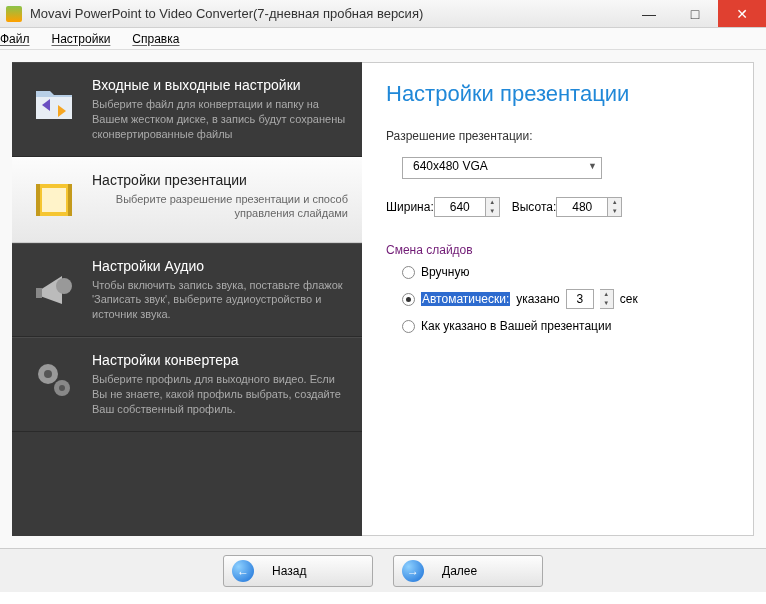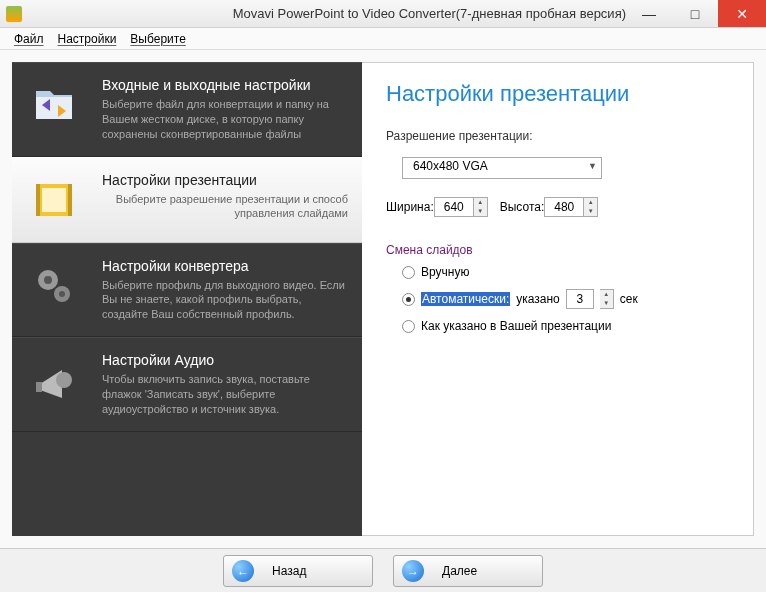--- a/index.html
+++ b/index.html
@@ -1,42 +1,42 @@
 <!DOCTYPE html>
 <html><head>
 <meta charset="utf-8">
 <style>
 * { box-sizing: border-box; margin: 0; padding: 0; }
 body { font-family: "Segoe UI", Tahoma, sans-serif; font-size: 12px; background: #fff; width: 766px; height: 604px; overflow: hidden; }
 .titlebar { height: 28px; background: linear-gradient(#f8f8f8,#e8e8e8); border-bottom: 1px solid #d0d0d0; display: flex; align-items: center; padding-left: 6px; }
 .titlebar .app-icon { width: 16px; height: 16px; background: linear-gradient(#8bc34a,#ffa000); border-radius:2px; margin-right:8px; }
-.titlebar .title { flex:1; text-align:right; color:#333; font-size:13px; }
+.titlebar .title { flex:1; text-align:left; color:#333; font-size:13px; }
 .winbtns { display:flex; height:100%; }
 .winbtn { width:46px; display:flex; align-items:center; justify-content:center; font-size:14px; color:#333; }
 .winbtn.close { background:#e04030; color:#fff; width:48px;}
-.menubar { height:22px; display:flex; align-items:center; padding-left:14px; gap:14px; background:#fafafa; border-bottom:1px solid #ddd; font-size:12px;}
+.menubar { height:22px; display:flex; align-items:center; gap:22px; background:#fafafa; border-bottom:1px solid #ddd; font-size:12px;}
 .menubar span { text-decoration: underline; text-decoration-color:#666; text-underline-offset:2px;}
 .content { display:flex; padding:12px; gap:0; background:#f9f9f9; height: 498px;}
 .sidebar { width: 350px; background:#3a3a3a; display:flex; flex-direction:column; }
-.step { padding:14px 14px 14px 14px; display:flex; gap:20px; border-bottom:1px solid #2a2a2a; border-top:1px solid #4a4a4a;}
+.step { padding:14px 14px 14px 14px; display:flex; gap:10px; border-bottom:1px solid #2a2a2a; border-top:1px solid #4a4a4a;}
 .step .icon-wrap { width:56px; height:56px; flex-shrink:0; display:flex; align-items:center; justify-content:center;}
 .step .txt { flex:1; }
 .step .step-title { font-size:14px; color:#fff; margin-bottom:4px;}
 .step .step-desc { font-size:11px; color:#aaa; line-height:1.35;}
 .step.active { background: linear-gradient(#fcfcfc,#e8e8e8); border-top:1px solid #fff; border-bottom:1px solid #ccc;}
 .step.active .step-title { color:#222; }
 .step.active .step-desc { color:#666;text-align:right; }
 .panel { flex:1; background:#fff; border:1px solid #ccc; border-left:none; padding:18px 24px; position:relative;}
 .panel h2 { font-size:22px; font-weight:normal; color:#2088d8; margin-bottom:22px; }
 .lbl { font-size:12px; color:#333; margin-bottom:14px; }
 .dropdown { width:200px; height:22px; border:1px solid #aaa; background:#fff; display:flex; align-items:center; justify-content:space-between; padding:0 4px 4px 10px; font-size:12px; margin-left:16px; margin-bottom:18px;}
 .dropdown .arrow { font-size:9px; color:#555;}
 .dims { display:flex; align-items:center; margin-left:0; margin-bottom:26px;}
 .dims .dimlbl { font-size:12px; }
-.numbox { width:40px; height:20px; border:1px solid #aaa; text-align:center; font-size:12px; background:#fff;}
+.numbox { width:52px; height:20px; border:1px solid #aaa; text-align:center; font-size:12px; background:#fff;}
 .spinner { width:14px; height:20px; border:1px solid #aaa; border-left:none; display:flex; flex-direction:column; background:#f0f0f0;}
 .spinner div{flex:1; font-size:6px; text-align:center; line-height:8px; color:#555;}
 .group-title { font-size:12px; color:#701a75; margin-bottom:8px;}
 .radio-row { display:flex; align-items:center; gap:6px; margin-left:16px; margin-bottom:10px; font-size:12px;}
 .radio { width:13px; height:13px; border:1px solid #888; border-radius:50%; display:flex; align-items:center; justify-content:center;}
 .radio.checked::after { content:""; width:5px; height:5px; background:#333; border-radius:50%;}
 .radio-row .hl { background:#2d6bcf; color:#fff; padding:0 1px;}
 .footer { height:44px; display:flex; align-items:center; justify-content:center; gap:20px; background:#f0f0f0; border-top:1px solid #ccc;}
 .navbtn { width:150px; height:32px; border:1px solid #aaa; background:linear-gradient(#fdfdfd,#e4e4e4); border-radius:3px; display:flex; align-items:center; padding-left:8px; gap:18px; font-size:12px;}
 .navbtn .circ { width:22px; height:22px; border-radius:50%; background:radial-gradient(circle at 30% 30%, #8dd0ff, #1a6fd6); display:flex; align-items:center; justify-content:center; color:#fff; font-size:12px; font-weight:bold;}
@@ -55,82 +55,82 @@
   <div class="winbtns">
     <div class="winbtn">—</div>
     <div class="winbtn">□</div>
     <div class="winbtn close">✕</div>
   </div>
 </div>
 
 <div class="menubar">
   <span>Файл</span>
   <span>Настройки</span>
-  <span>Выберите</span>
+  <span>Справка</span>
 </div>
 
 <div class="content">
   <div class="sidebar">
 
     <div class="step">
       <div class="icon-wrap">
         <svg class="ico-folder" viewBox="0 0 48 48">
             <path fill="#b8cfe6" d="M6 10h14l4 4h18v24H6z"></path>
             <path fill="#e8eef5" d="M6 16h36v22H6z"></path>
             <path fill="#f5a623" d="M28 36l8-6-8-6z"></path>
             <path fill="#6a4fc1" d="M20 18l-8 6 8 6z"></path>
           </svg>
       </div>
       <div class="txt">
         <div class="step-title">Входные и выходные настройки</div>
-        <div class="step-desc">Выберите файл для конвертации и папку на Вашем жестком диске, в которую папку сохранены сконвертированные файлы</div>
+        <div class="step-desc">Выберите файл для конвертации и папку на Вашем жестком диске, в запись будут сохранены сконвертированные файлы</div>
       </div>
     </div>
 
     <div class="step active">
       <div class="icon-wrap">
         <svg class="ico-film" viewBox="0 0 48 48">
             <rect x="6" y="8" width="36" height="32" fill="#f5c531" rx="2"></rect>
             <rect x="12" y="12" width="24" height="24" fill="#fff3c9"></rect>
             <rect x="6" y="8" width="4" height="32" fill="#c49a1c"></rect>
             <rect x="38" y="8" width="4" height="32" fill="#c49a1c"></rect>
           </svg>
       </div>
       <div class="txt">
         <div class="step-title">Настройки презентации</div>
         <div class="step-desc">Выберите разрешение презентации и способ управления слайдами</div>
       </div>
     </div>
 
     <div class="step">
       <div class="icon-wrap">
+        <svg class="ico-horn" viewBox="0 0 48 48">
+            <path fill="#bbb" d="M10 28l22-14v28L10 34z"></path>
+            <circle cx="34" cy="24" r="8" fill="#999"></circle>
+            <rect x="6" y="26" width="6" height="10" fill="#888"></rect>
+          </svg>
+      </div>
+      <div class="txt">
+        <div class="step-title">Настройки Аудио</div>
+        <div class="step-desc">Чтобы включить запись звука, поставьте флажок 'Записать звук', выберите аудиоустройство и источник звука.</div>
+      </div>
+    </div>
+
+    <div class="step">
+      <div class="icon-wrap">
         <svg class="ico-gears" viewBox="0 0 48 48">
             <circle cx="18" cy="18" r="10" fill="#999"></circle>
             <circle cx="18" cy="18" r="4" fill="#555"></circle>
             <circle cx="32" cy="32" r="8" fill="#888"></circle>
             <circle cx="32" cy="32" r="3" fill="#555"></circle>
           </svg>
       </div>
       <div class="txt">
         <div class="step-title">Настройки конвертера</div>
         <div class="step-desc">Выберите профиль для выходного видео. Если Вы не знаете, какой профиль выбрать, создайте Ваш собственный профиль.</div>
-      </div>
-    </div>
-
-    <div class="step">
-      <div class="icon-wrap">
-        <svg class="ico-horn" viewBox="0 0 48 48">
-            <path fill="#bbb" d="M10 28l22-14v28L10 34z"></path>
-            <circle cx="34" cy="24" r="8" fill="#999"></circle>
-            <rect x="6" y="26" width="6" height="10" fill="#888"></rect>
-          </svg>
-      </div>
-      <div class="txt">
-        <div class="step-title">Настройки Аудио</div>
-        <div class="step-desc">Чтобы включить запись звука, поставьте флажок 'Записать звук', выберите аудиоустройство и источник звука.</div>
       </div>
     </div>
 
   </div>
 
   <div class="panel">
     <h2>Настройки презентации</h2>
 
     <div class="lbl">Разрешение презентации:</div>
     <div class="dropdown">

